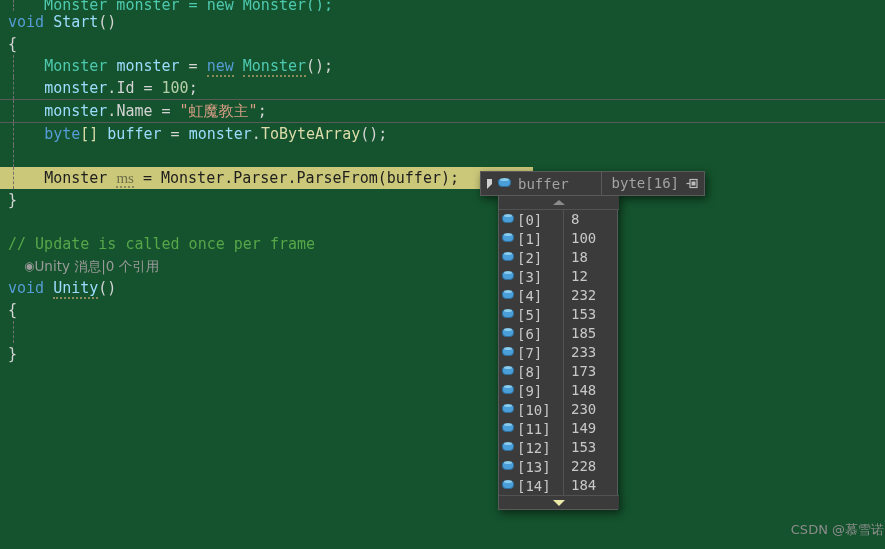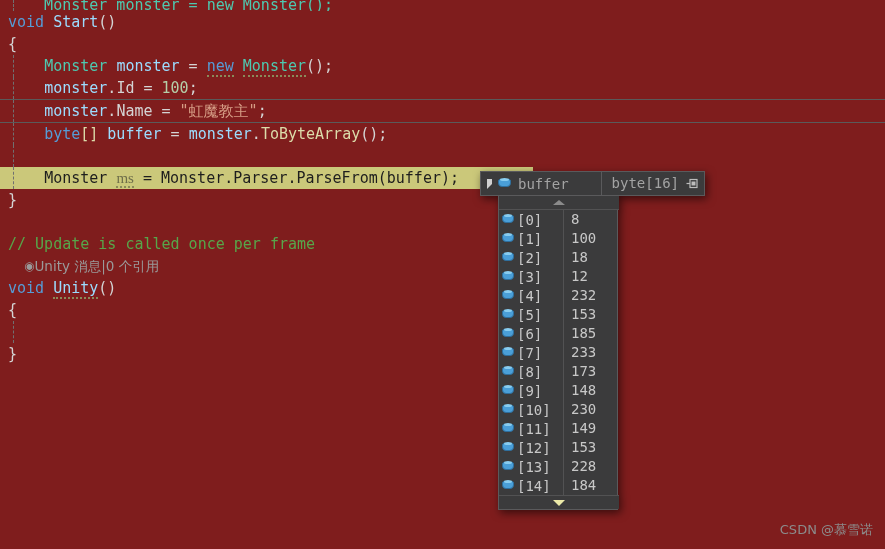--- a/index.html
+++ b/index.html
@@ -12,21 +12,21 @@
     position: relative;
     overflow: hidden;
     font-family: "DejaVu Sans Mono", "Liberation Mono", monospace;
   }
 
   
   #editor {
     position: absolute;
     left: 0; top: 0;
     width: 885px; height: 549px;
-    background: #7f1d1d;
+    background: #14532d;
     color: #d4d4d4;
     font-size: 15px;
     line-height: 22px;
   }
   .code-line {
     position: relative;
     height: 22px;
     line-height: 22px;
     white-space: pre;
     padding-left: 8px;
@@ -237,21 +237,21 @@
     padding-left: 7px;
     border-left: 1px solid #525253;
     color: #c8c8c8;
     height: 19px; line-height: 19px;
     white-space: nowrap;
   }
 
   
   #watermark {
     position: absolute;
-    right: 12px; bottom: 10px;
+    right: 1px; bottom: 10px;
     color: #8c8c8c;
     font-size: 13px;
     font-family: "DejaVu Sans", "Liberation Sans", sans-serif;
     z-index: 5;
     text-align: right;
   }
 </style>
 </head>
 <body>
 

